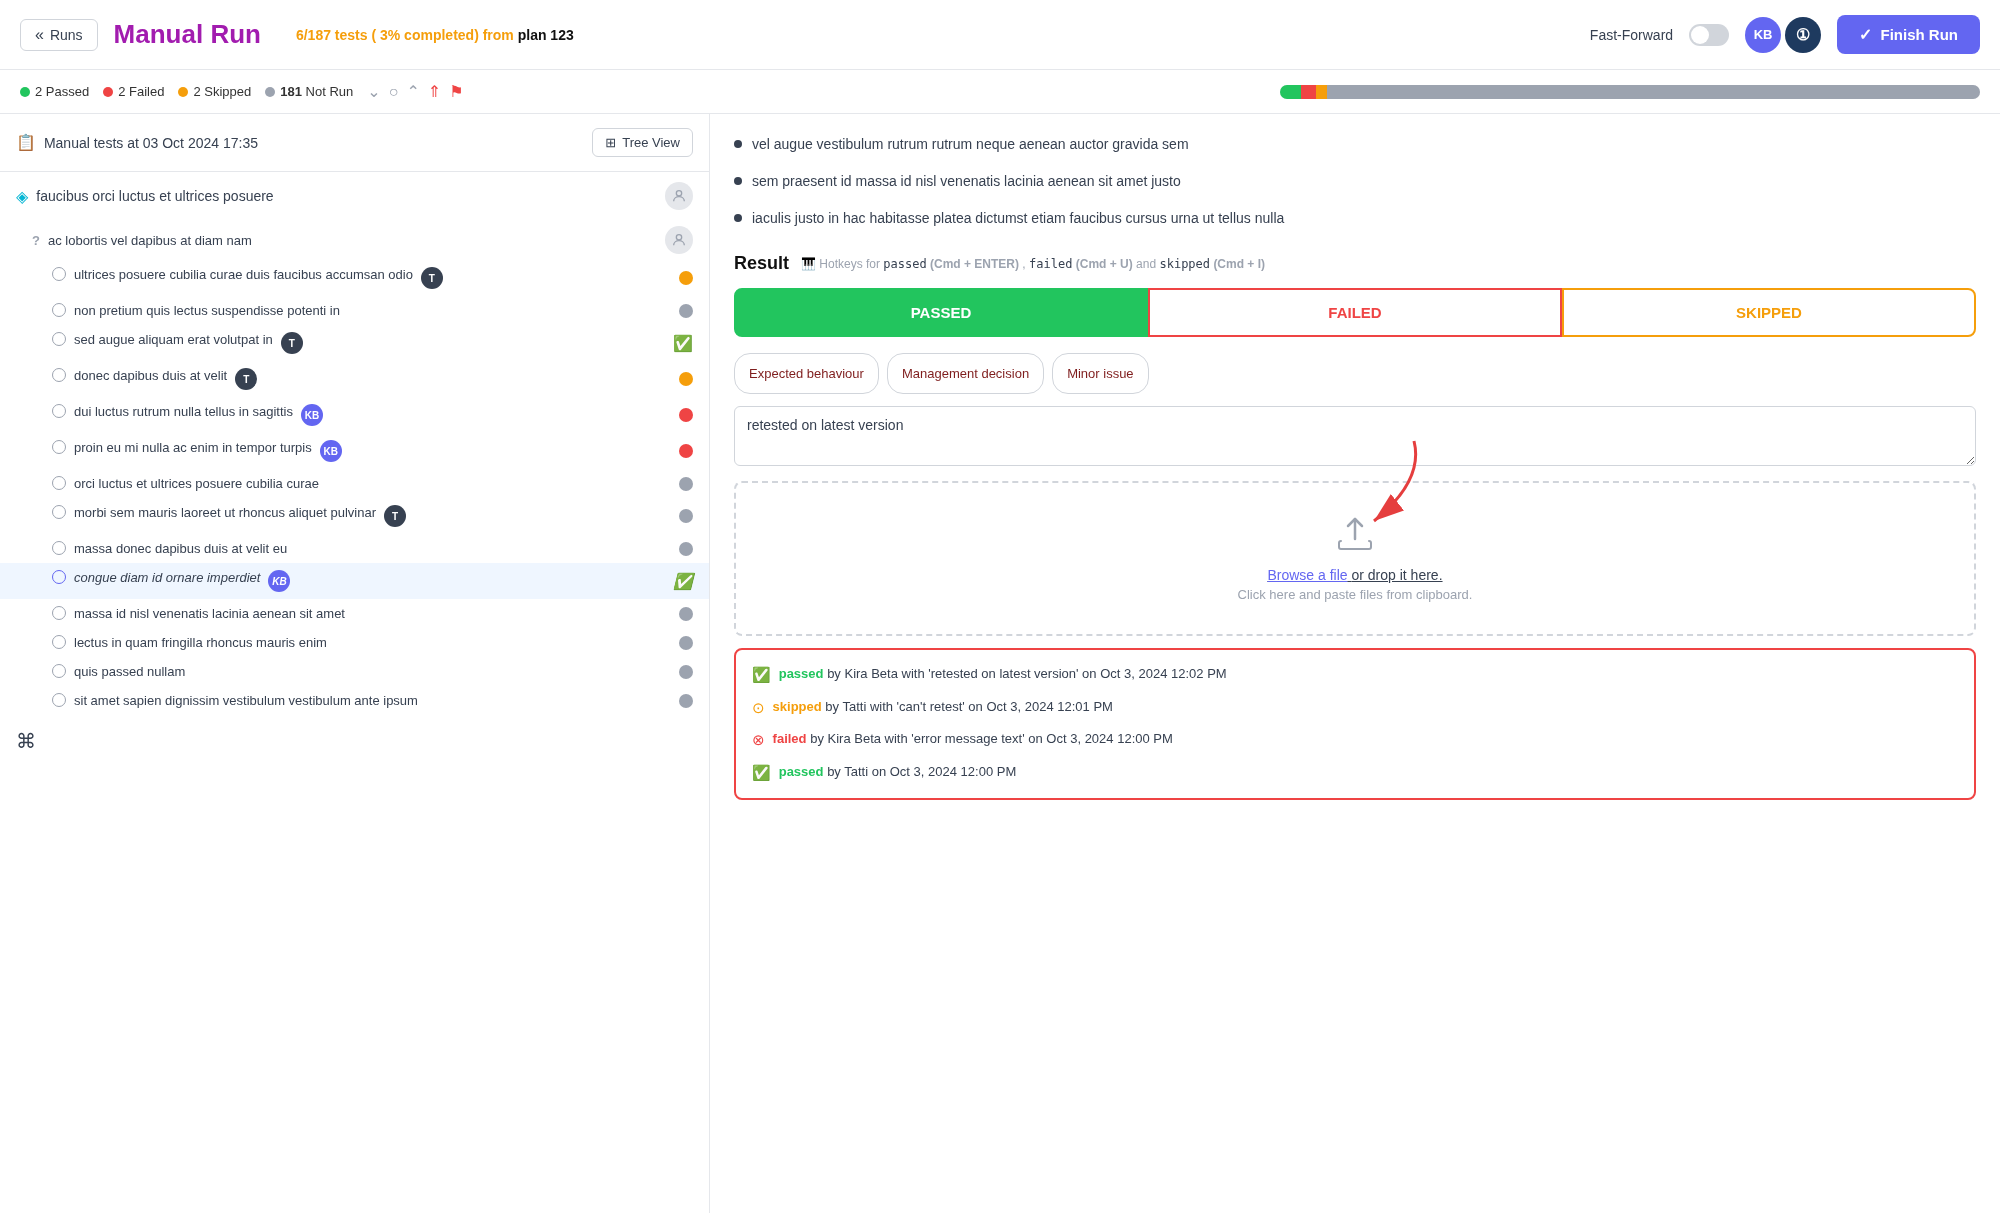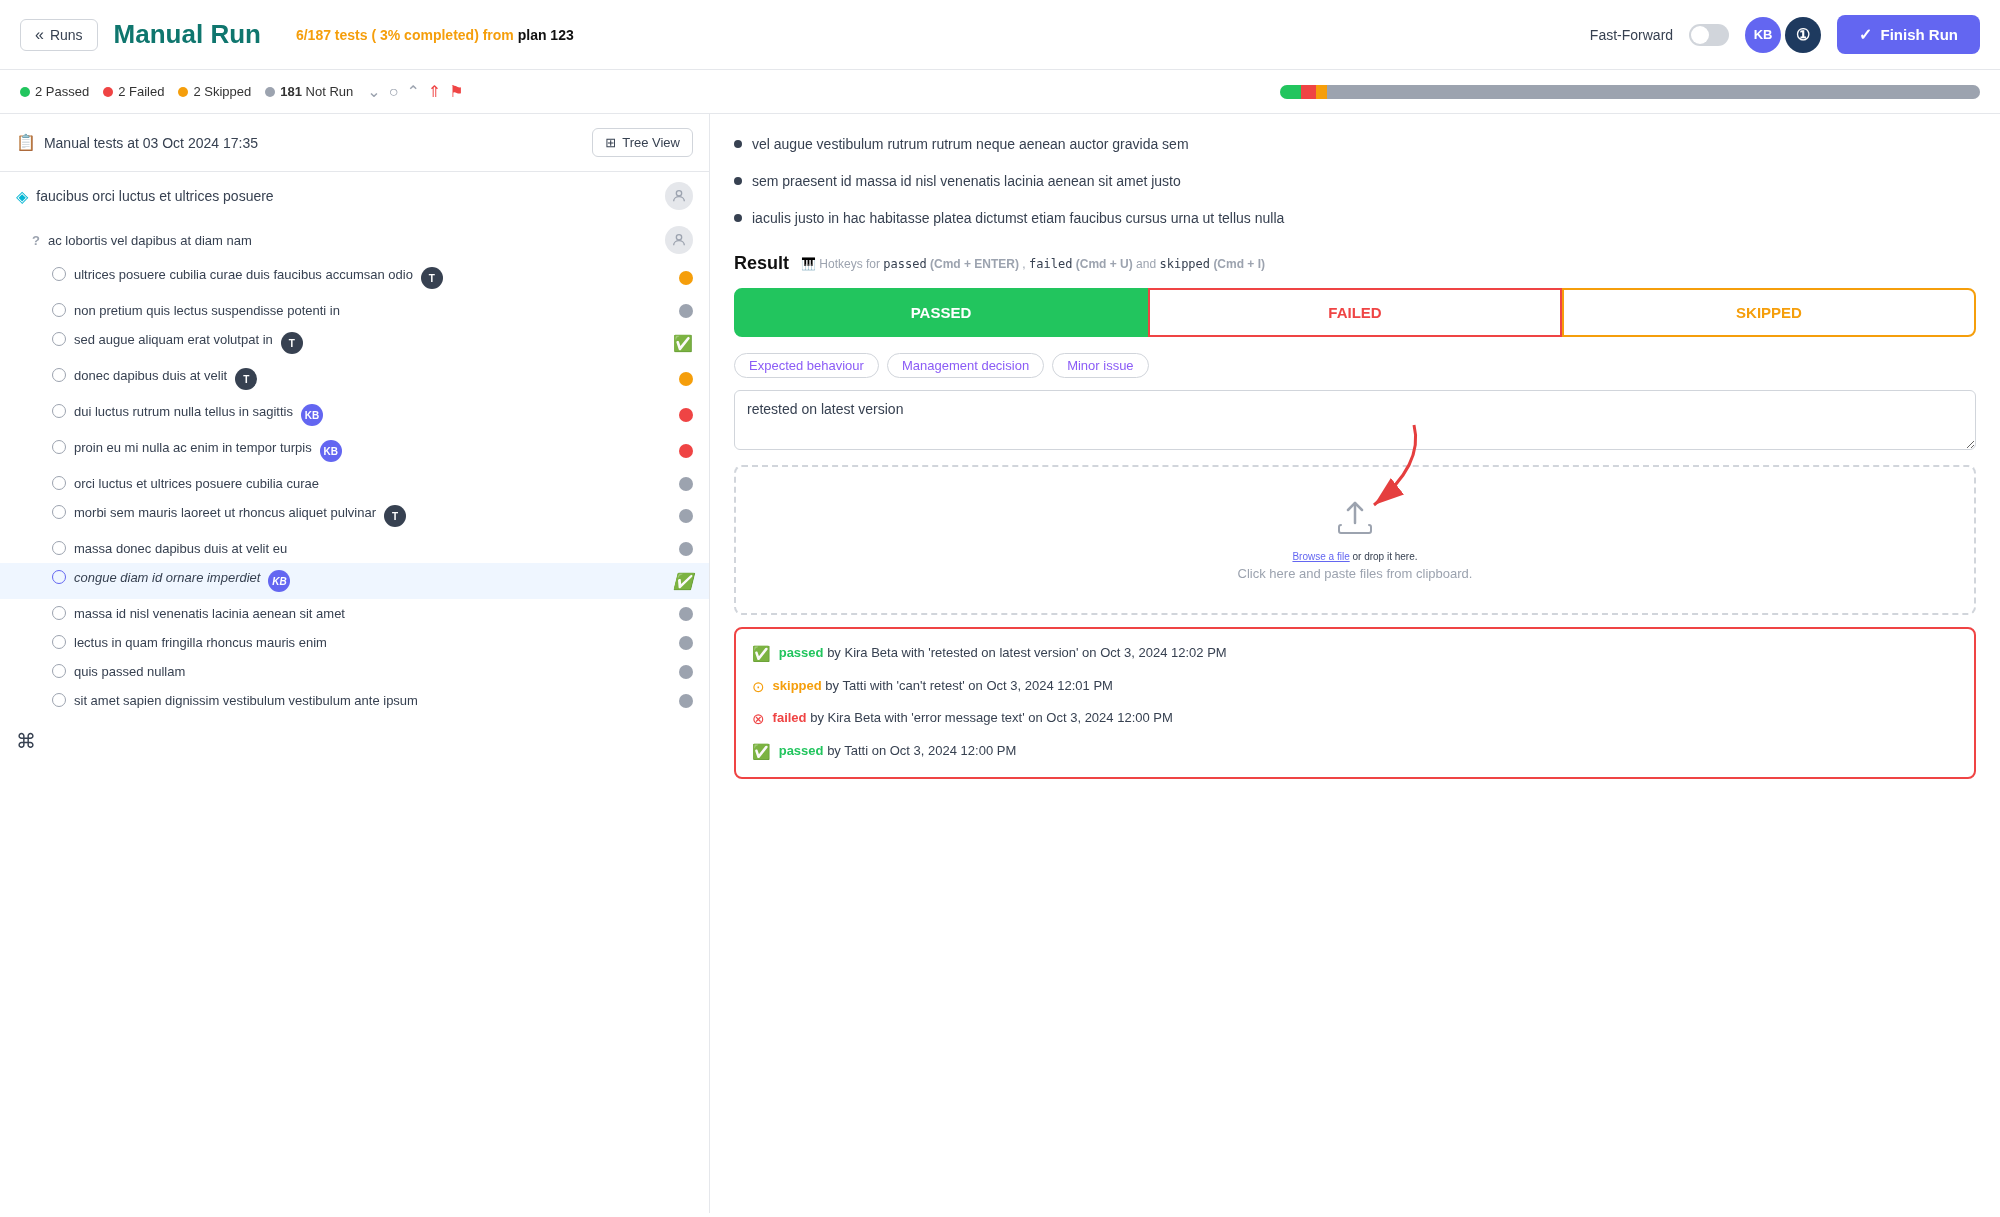--- a/index.html
+++ b/index.html
@@ -2,21 +2,21 @@
 <html><head>
   <meta charset="utf-8">
   <style>
     * { box-sizing: border-box; margin: 0; padding: 0; }
     body { font-family: -apple-system, BlinkMacSystemFont, 'Segoe UI', sans-serif; font-size: 13px; color: #333; background: #fff; width: 2000px; min-height: 1217px; overflow-x: hidden; }
 
     
     .header { display: flex; align-items: center; padding: 0 20px; height: 70px; border-bottom: 1px solid #e5e7eb; gap: 16px; }
     .back-btn { display: flex; align-items: center; gap: 6px; border: 1px solid #d1d5db; border-radius: 6px; padding: 6px 14px; cursor: pointer; font-size: 14px; color: #374151; background: #fff; white-space: nowrap; }
     .back-icon { font-size: 16px; }
-    .header-title { font-size: 26px; font-weight: 700; color: #0f766e; }
+    .header-title { font-size: 26px; font-weight: 700; color: #a21caf; }
     .header-meta { font-size: 14px; color: #6b7280; margin-left: 19px; }
     .header-meta span { color: #f59e0b; font-weight: 600; }
     .header-meta strong { color: #111; }
     .header-spacer { flex: 1; }
     .fast-forward-label { font-size: 14px; color: #374151; }
     .toggle { width: 40px; height: 22px; background: #d1d5db; border-radius: 11px; display: inline-block; position: relative; cursor: pointer; }
     .toggle::after { content: ''; position: absolute; width: 18px; height: 18px; background: #fff; border-radius: 50%; top: 2px; left: 2px; transition: left 0.2s; }
     .avatar-group { display: flex; align-items: center; gap: 4px; }
     .avatar { width: 36px; height: 36px; border-radius: 50%; display: flex; align-items: center; justify-content: center; font-size: 13px; font-weight: 600; color: #fff; }
     .avatar-kb { background: #6366f1; }
@@ -86,27 +86,27 @@
 
     .result-buttons { display: flex; gap: 0; margin-bottom: 16px; }
     .result-btn { flex: 1; padding: 14px; font-size: 15px; font-weight: 700; border: 2px solid; border-radius: 0; cursor: pointer; text-align: center; }
     .result-btn:first-child { border-radius: 8px 0 0 8px; }
     .result-btn:last-child { border-radius: 0 8px 8px 0; }
     .btn-passed { background: #22c55e; border-color: #22c55e; color: #fff; }
     .btn-failed { background: #fff; border-color: #ef4444; color: #ef4444; }
     .btn-skipped { background: #fff; border-color: #f59e0b; color: #f59e0b; }
 
     .tags-row { display: flex; gap: 8px; margin-bottom: 12px; flex-wrap: wrap; }
-    .tag { border: 1px solid #d1d5db; border-radius: 16px; padding: 4px 14px; font-size: 13px; color: #8b5cf6; cursor: pointer; background: #fff; }
+    .tag { border: 1px solid #d1d5db; border-radius: 16px; padding: 12px 14px; font-size: 13px; color: #7f1d1d; cursor: pointer; background: #fff; }
 
     .comment-textarea { width: 100%; border: 1px solid #d1d5db; border-radius: 6px; padding: 10px 12px; font-size: 14px; resize: vertical; min-height: 60px; color: #374151; font-family: inherit; }
 
     .upload-area { border: 2px dashed #d1d5db; border-radius: 8px; padding: 32px; text-align: center; margin: 12px 0; cursor: pointer; position: relative; }
     .upload-icon { font-size: 32px; color: #9ca3af; margin-bottom: 8px; }
-    .upload-text { font-size: 10px; color: #374151; }
+    .upload-text { font-size: 14px; color: #374151; text-decoration: underline; }
     .upload-link { color: #6366f1; text-decoration: underline; cursor: pointer; }
 
     
     .history-list { border: 2px solid #ef4444; border-radius: 8px; padding: 14px 16px; margin-top: 4px; }
     .history-item { display: flex; align-items: flex-start; gap: 8px; font-size: 13px; color: #374151; margin-bottom: 10px; line-height: 1.5; }
     .history-item:last-child { margin-bottom: 0; }
     .history-status-passed { color: #22c55e; font-weight: 700; }
     .history-status-skipped { color: #f59e0b; font-weight: 700; }
     .history-status-failed { color: #ef4444; font-weight: 700; }
     .hist-icon-passed { color: #22c55e; font-size: 15px; }

